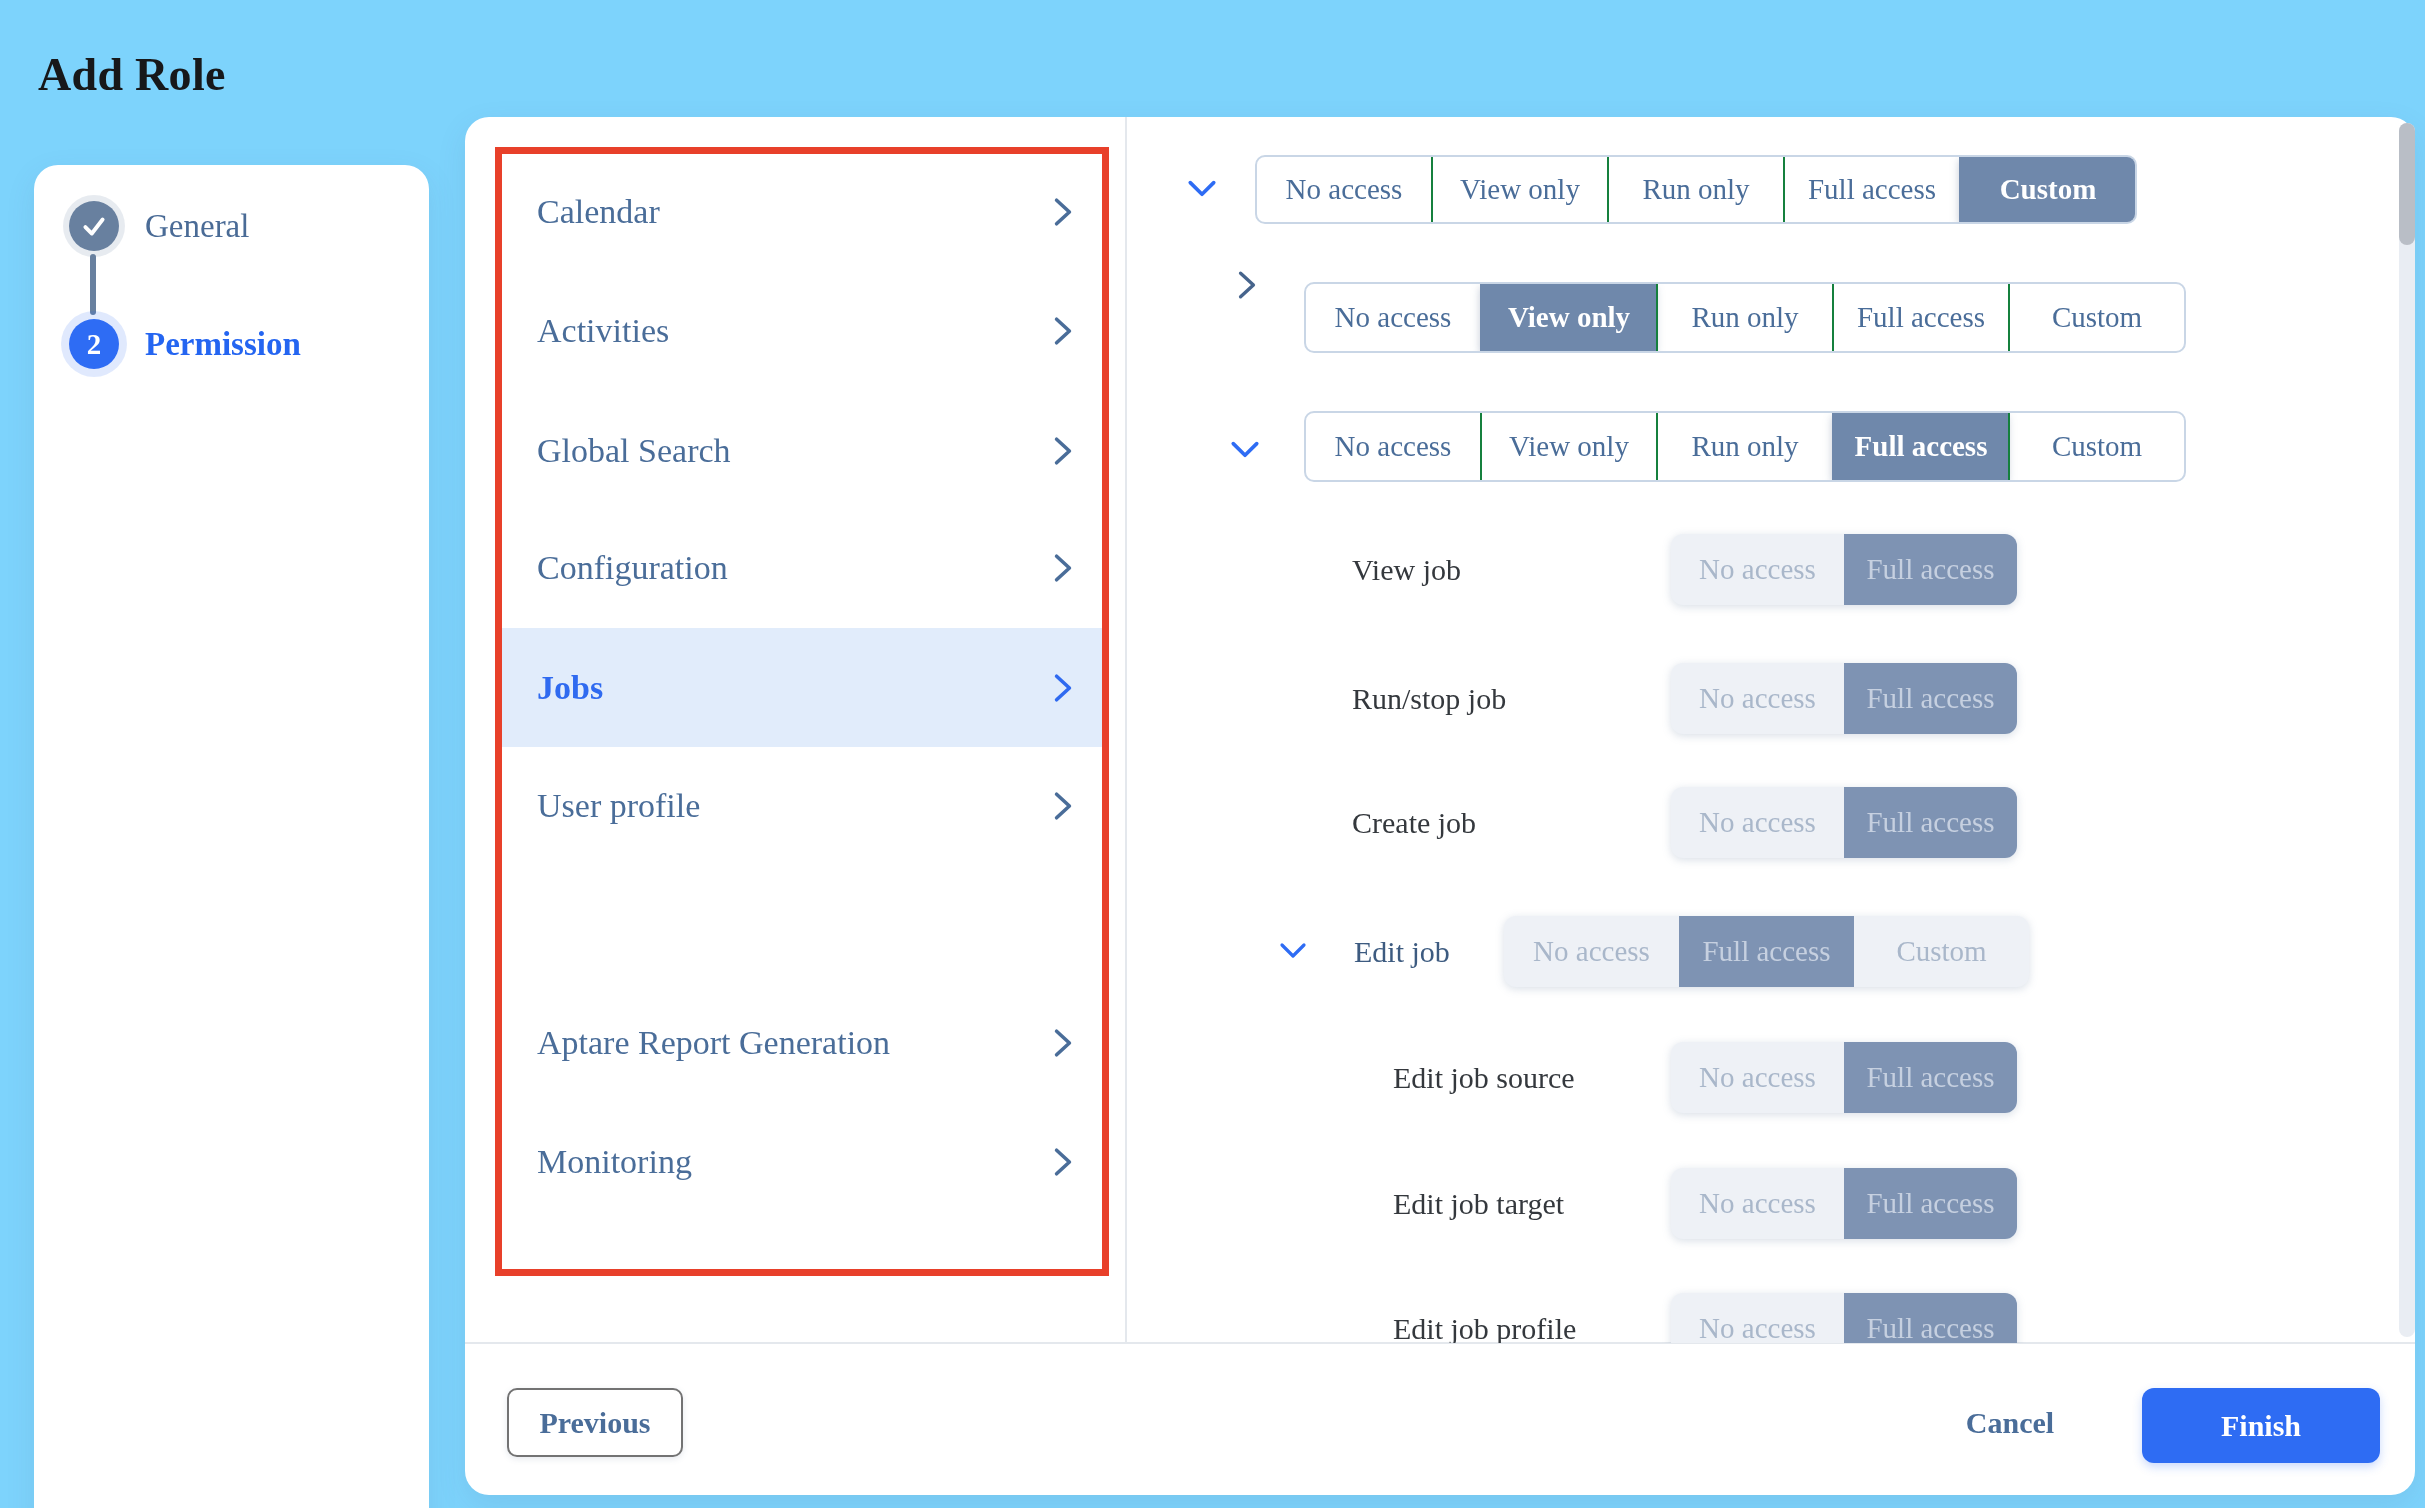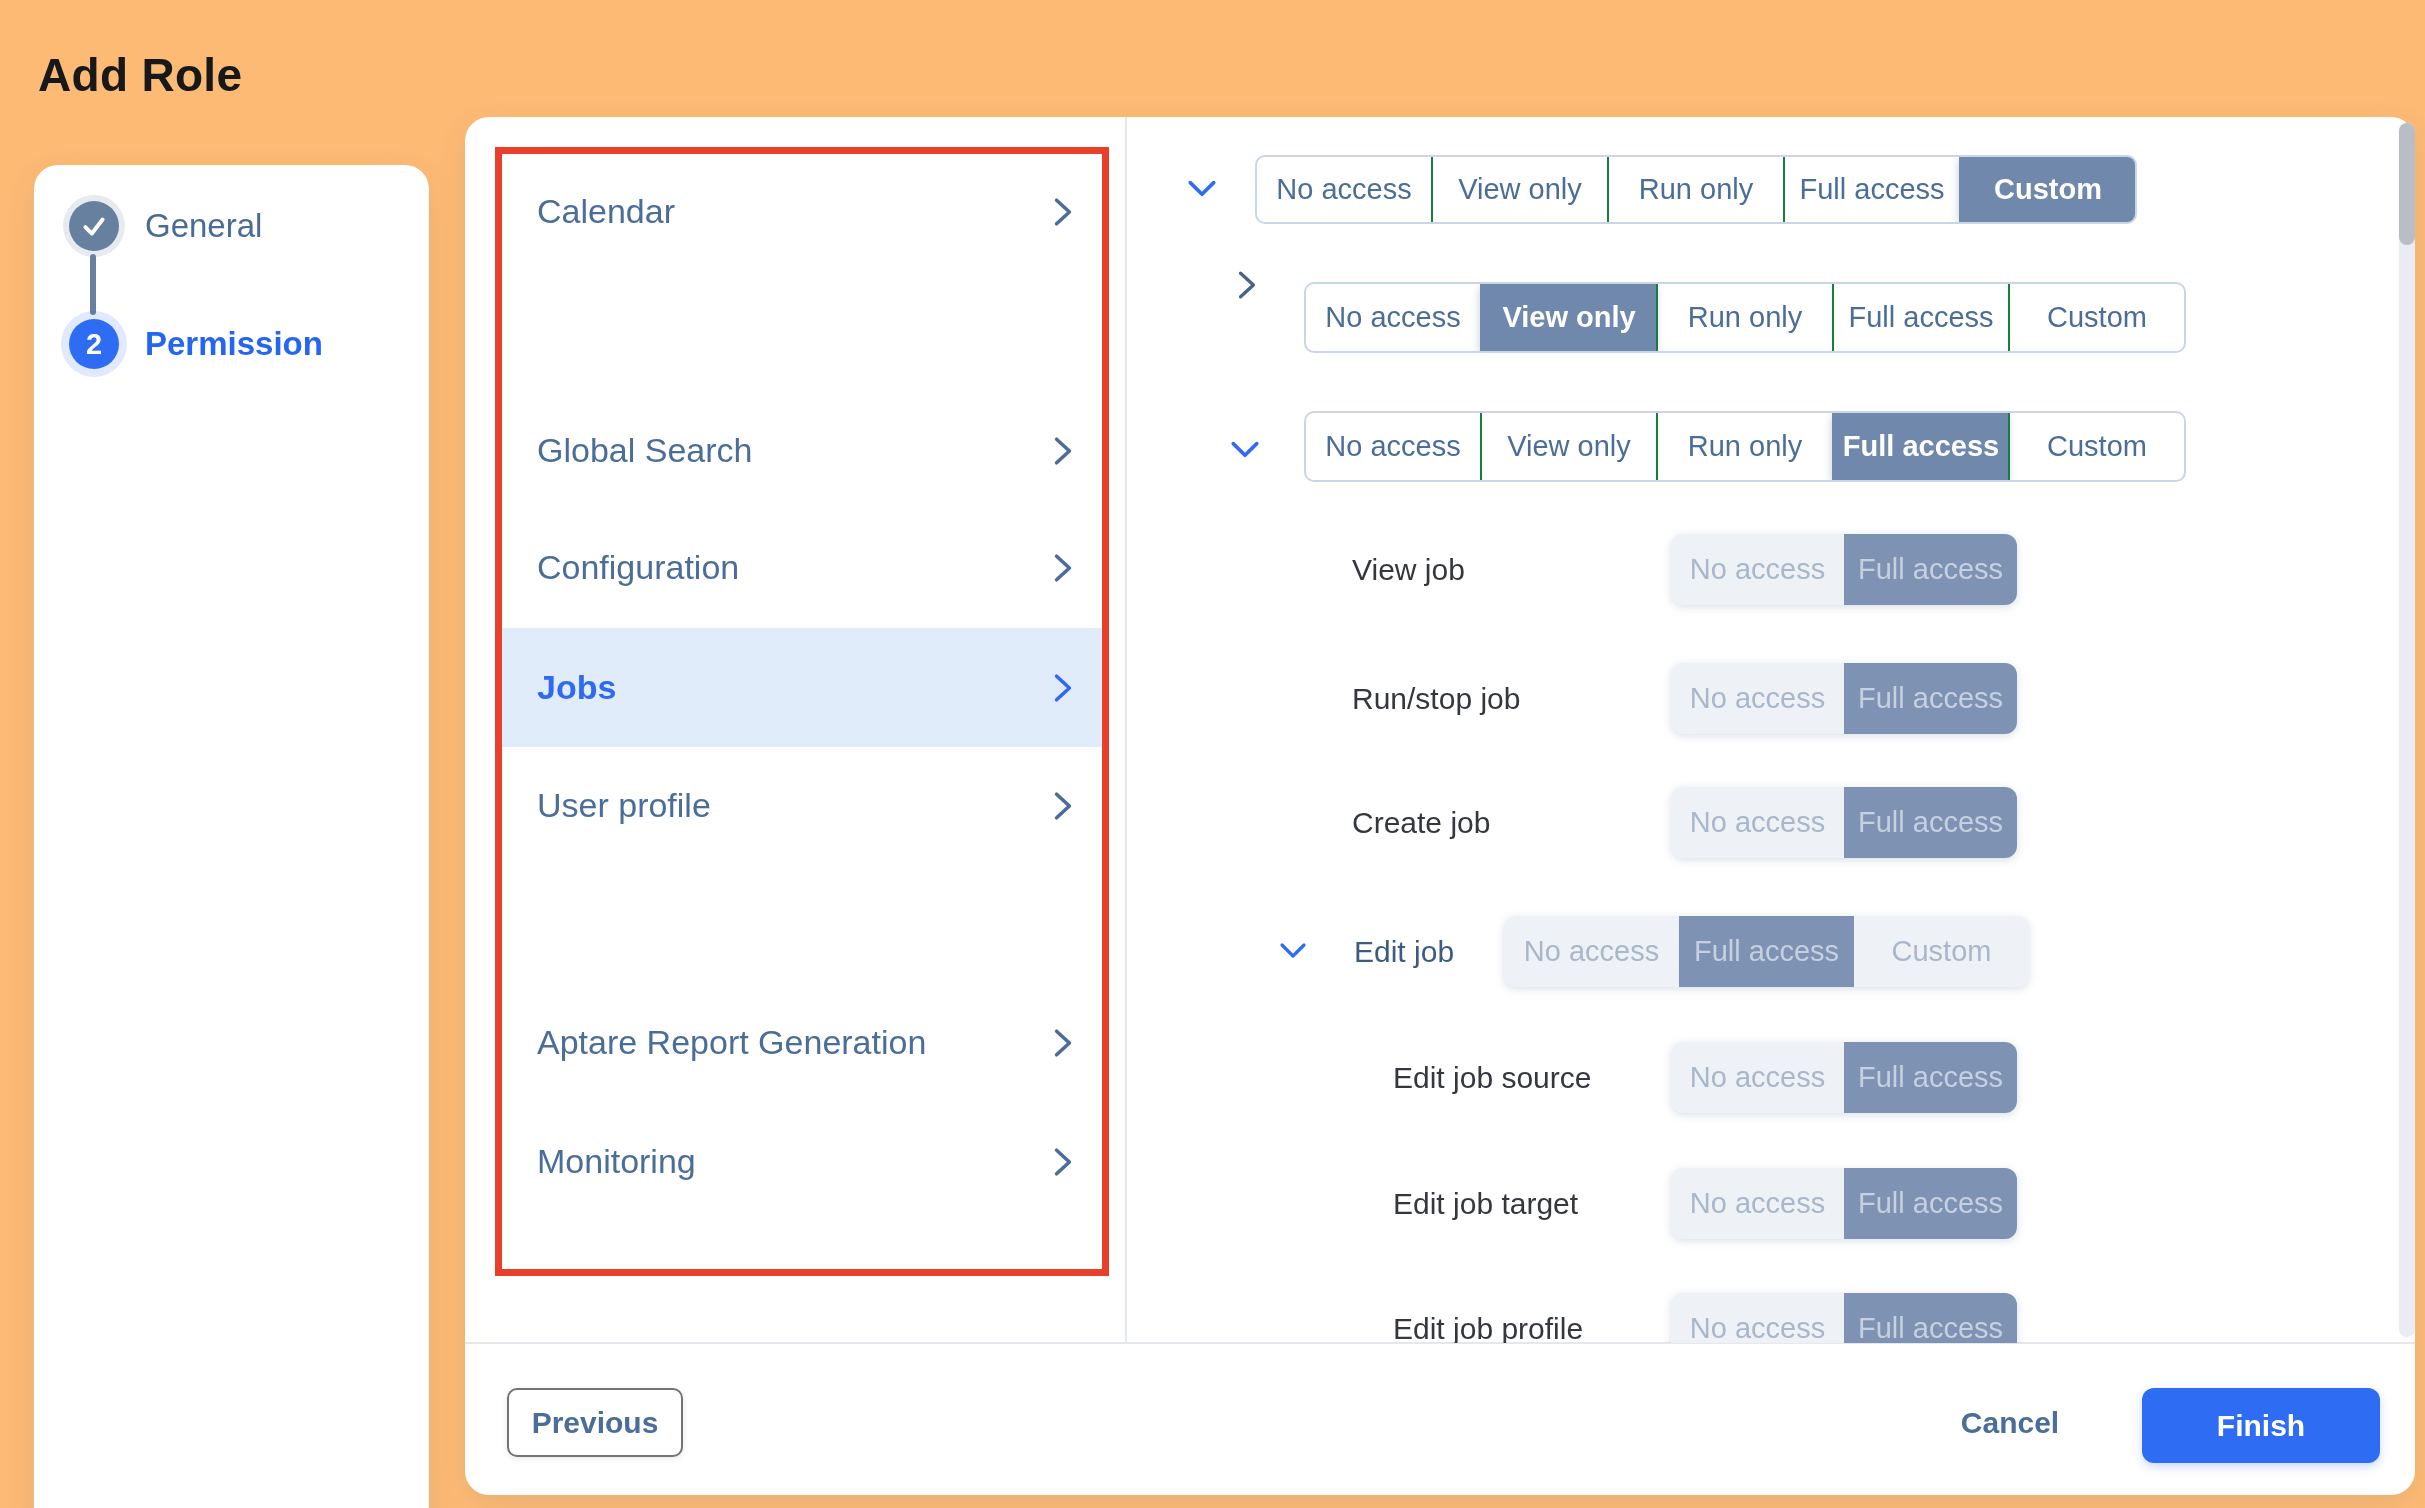--- a/index.html
+++ b/index.html
@@ -1,17 +1,17 @@
 <!DOCTYPE html>
 <html><head>
 <meta charset="utf-8">
 <style>
   html,body{margin:0;padding:0;background:#e9ebee;}
-  .canvas{position:relative;width:2426px;height:1509px;background:#fdba74;overflow:hidden;
-          font-family:Liberation Sans, sans-serif;color:#333;}
+  .canvas{position:relative;width:2426px;height:1509px;background:#7dd3fc;overflow:hidden;
+          font-family:Liberation Serif, serif;color:#333;}
   .abs{position:absolute;}
 
   
   .page-title{left:38px;top:48px;font-size:46px;font-weight:700;color:#17181a;letter-spacing:0.3px;}
 
   
   .card{background:#fff;border-radius:24px;box-shadow:0 10px 30px rgba(70,90,120,.10);}
   .left-card{left:34px;top:121px;width:395px;height:1374px;margin-top:44px;}
   .sheet{left:465px;top:117px;width:1950px;height:1378px;}
   .vdiv{left:1125px;top:117px;width:2px;height:1226px;background:#e4e8ed;}
@@ -97,20 +97,28 @@
   <div class="abs red-box"></div>
 
   <div class="abs menu-item" style="top:152px;">
     <span>Calendar</span>
     <span class="chev">
         <svg width="22" height="32" viewBox="0 0 20 30">
           <polyline points="4,4 16,15 4,26" fill="none" stroke="currentColor" stroke-width="3.4" stroke-linecap="round" stroke-linejoin="round"></polyline>
         </svg>
       </span>
   </div>
+  <div class="abs menu-item" style="top:271px;">
+    <span>Activities</span>
+    <span class="chev">
+        <svg width="22" height="32" viewBox="0 0 20 30">
+          <polyline points="4,4 16,15 4,26" fill="none" stroke="currentColor" stroke-width="3.4" stroke-linecap="round" stroke-linejoin="round"></polyline>
+        </svg>
+      </span>
+  </div>
   <div class="abs menu-item" style="top:391px;">
     <span>Global Search</span>
     <span class="chev">
         <svg width="22" height="32" viewBox="0 0 20 30">
           <polyline points="4,4 16,15 4,26" fill="none" stroke="currentColor" stroke-width="3.4" stroke-linecap="round" stroke-linejoin="round"></polyline>
         </svg>
       </span>
   </div>
   <div class="abs menu-item" style="top:508px;">
     <span>Configuration</span>

